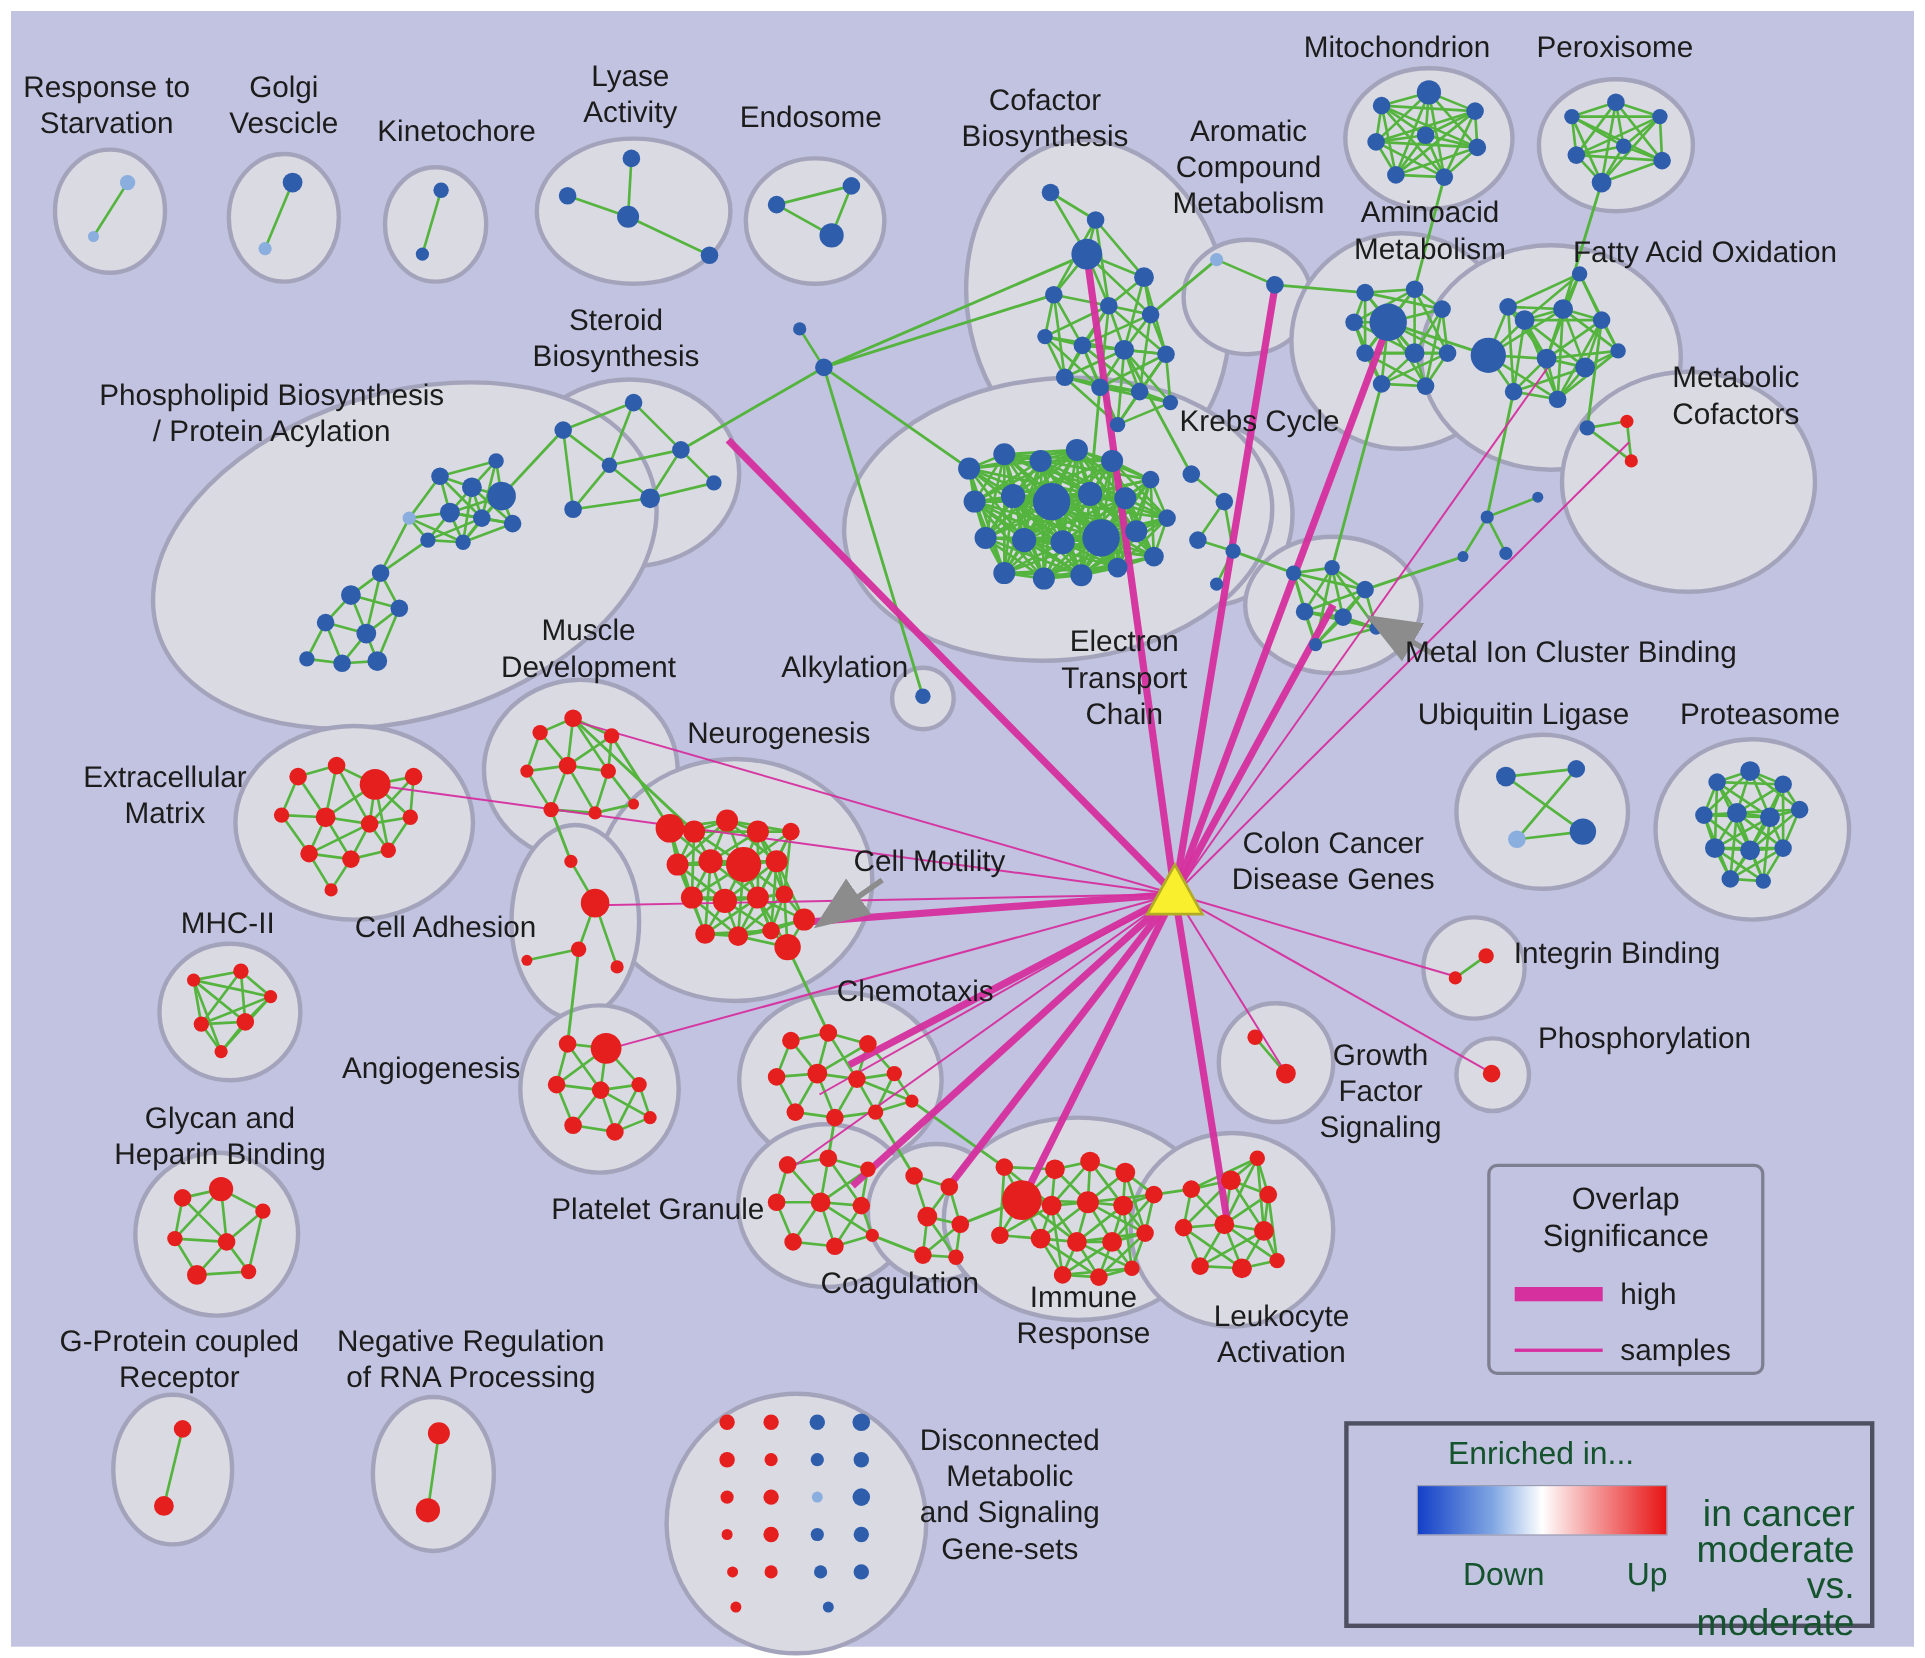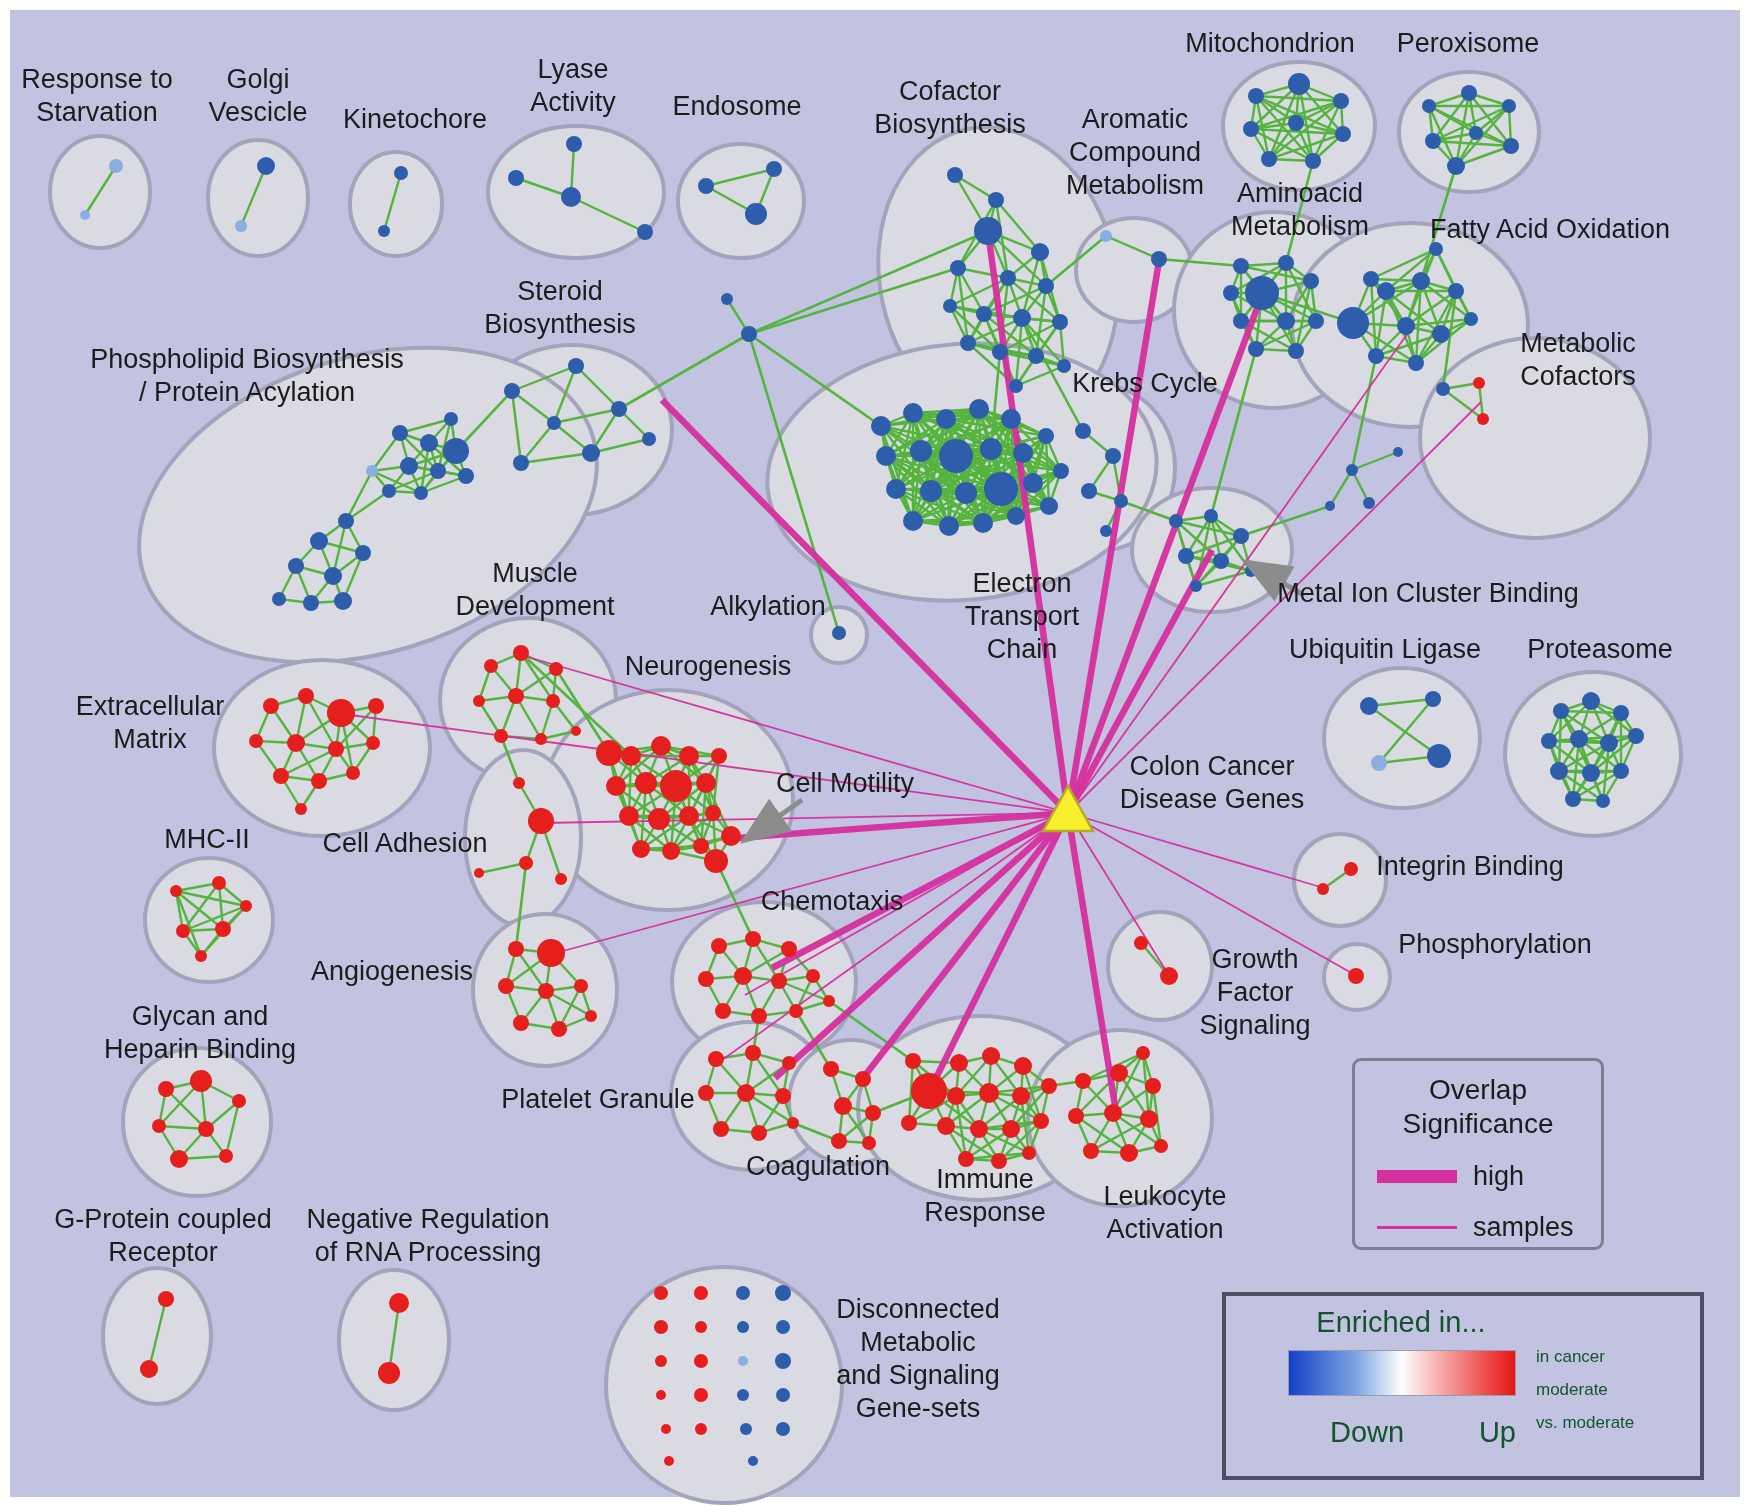--- a/index.html
+++ b/index.html
@@ -12,21 +12,21 @@
   .sig-sample{width:80px;background:#d62f9e;}
   .sig-sample.high{height:13px;}
   .sig-sample.mod{height:3px;}
   .legend-enr{position:absolute;left:1222px;top:1292px;width:482px;height:188px;box-sizing:border-box;
     border:4px solid #4e5061;background:#c2c3e0;color:#14532d;}
   .enr-title{position:absolute;left:40px;top:10px;width:270px;text-align:center;font-size:29px;}
   .enr-left{position:absolute;left:62px;top:54px;width:228px;}
   .gradient-bar{height:46px;width:100%;border:1px solid #9a9ab0;box-sizing:border-box;
     background:linear-gradient(to right,#1440c8 0%,#7fa6e2 30%,#ffffff 50%,#f49c9c 70%,#e81414 100%);}
   .enr-ends{display:flex;justify-content:space-between;font-size:29px;margin-top:20px;margin-left:42px;}
-  .enr-side{position:absolute;right:14px;top:44px;width:150px;text-align:left;font-size:17px;line-height:33px;}
+  .enr-side{position:absolute;right:14px;top:64px;width:150px;text-align:right;font-size:34px;line-height:33px;}
 </style>
 </head>
 <body>
 
 <div class="figure">
 
   <svg id="network" width="1750" height="1507" viewBox="0 0 1750 1507">
       <defs>
         <marker id="arrowhead" markerWidth="10" markerHeight="8" refX="8" refY="4" orient="auto" markerUnits="strokeWidth">
           <polygon points="0,0 10,4 0,8" fill="#8c8c8c"></polygon>

